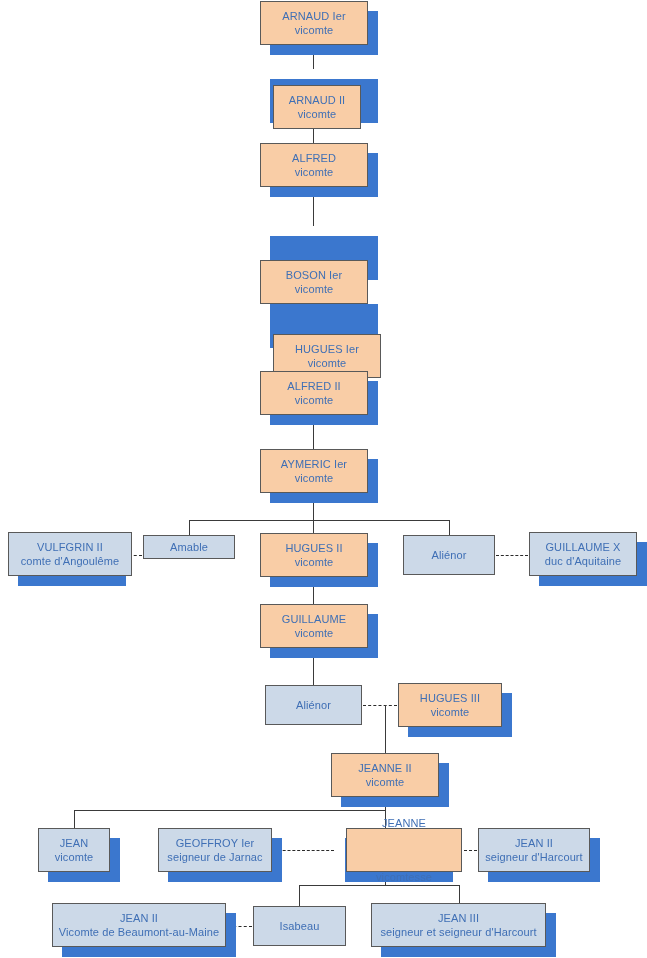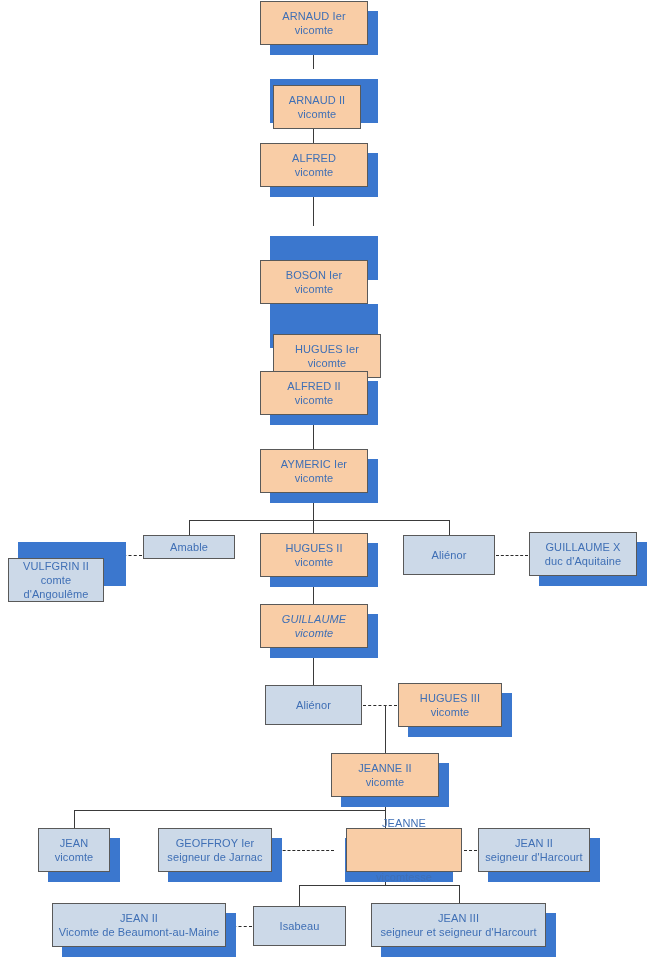--- a/index.html
+++ b/index.html
@@ -133,42 +133,42 @@
       <div class="node orange" style="left: 260px; top: 371px; width: 108px; height: 44px;">
         <span class="l1">ALFRED II</span>
         <span class="l2">vicomte</span>
       </div>
       <div class="shadow" style="left: 270px; top: 459px; width: 108px; height: 44px;"></div>
       <div class="node orange" style="left: 260px; top: 449px; width: 108px; height: 44px;">
         <span class="l1">AYMERIC Ier</span>
         <span class="l2">vicomte</span>
       </div>
       <div class="shadow" style="left: 18px; top: 542px; width: 108px; height: 44px;"></div>
-      <div class="node blue" style="left: 8px; top: 558px; width: 96px; height: 44px;">
+      <div class="node blue" style="left: 8px; top: 532px; width: 124px; height: 44px;">
         <span class="l1">VULFGRIN II</span>
         <span class="l2">comte d'Angoulême</span>
       </div>
       <div class="node blue" style="left: 143px; top: 535px; width: 92px; height: 24px;">
         <span class="l1">Amable</span>
       </div>
       <div class="shadow" style="left: 270px; top: 543px; width: 108px; height: 44px;"></div>
       <div class="node orange" style="left: 260px; top: 533px; width: 108px; height: 44px; align-items: center;">
         <span class="l1">HUGUES II</span>
         <span class="l2">vicomte</span>
       </div>
       <div class="node blue" style="left: 403px; top: 535px; width: 92px; height: 40px;">
         <span class="l1">Aliénor</span>
       </div>
       <div class="shadow" style="left: 539px; top: 542px; width: 108px; height: 44px;"></div>
       <div class="node blue" style="left: 529px; top: 532px; width: 108px; height: 44px;">
         <span class="l1">GUILLAUME X</span>
         <span class="l2">duc d'Aquitaine</span>
       </div>
       <div class="shadow" style="left: 270px; top: 614px; width: 108px; height: 44px;"></div>
-      <div class="node orange" style="left: 260px; top: 604px; width: 108px; height: 44px; font-style: italic;">
+      <div class="node orange" style="left: 260px; top: 604px; width: 108px; height: 44px;">
         <span class="l1">GUILLAUME</span>
         <span class="l2">vicomte</span>
       </div>
       <div class="node blue" style="left: 265px; top: 685px; width: 97px; height: 40px;">
         <span class="l1">Aliénor</span>
       </div>
       <div class="shadow" style="left: 408px; top: 693px; width: 104px; height: 44px;"></div>
       <div class="node orange" style="left: 398px; top: 683px; width: 104px; height: 44px;">
         <span class="l1">HUGUES III</span>
         <span class="l2">vicomte</span>

